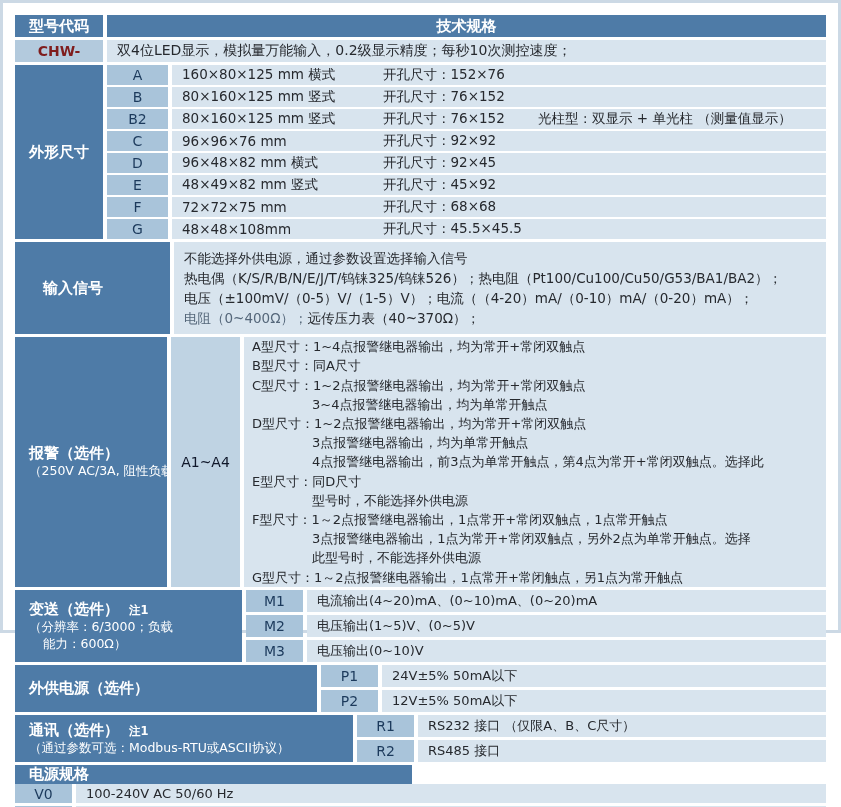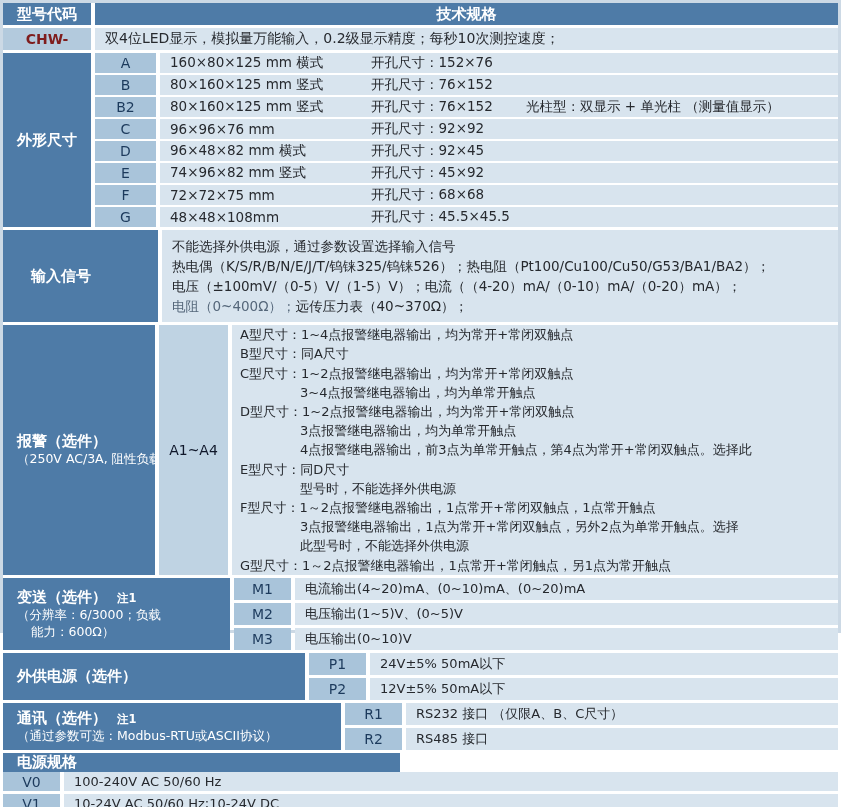--- a/index.html
+++ b/index.html
@@ -1,20 +1,20 @@
 <!DOCTYPE html>
 <html><head>
 <meta charset="utf-8">
 <style>
   html,body{margin:0;padding:0;background:#ffffff;}
   body{width:841px;height:807px;overflow:hidden;
        font-family:"DejaVu Sans","Liberation Sans",sans-serif;
        -webkit-font-smoothing:antialiased;}
   .frame{box-sizing:border-box;width:841px;height:633px;
-         border:3px solid #ccd9e5;padding:0;background:#ffffff;}
+         border:3px solid #ccd9e5;padding:12px;background:#ffffff;}
   .row{display:flex;column-gap:4px;margin-bottom:3px;}
   .block{display:flex;column-gap:4px;margin-bottom:3px;}
   .col{display:flex;flex-direction:column;flex:1;min-width:0;}
   .col .row:last-child{margin-bottom:0;}
   .cell{box-sizing:border-box;}
   .dark{background:#4e7ba7;color:#ffffff;}
   .code{background:#a9c4da;color:#1c3a5c;}
   .codeL{background:#bfd3e3;color:#0f172a;}
   .chwc{background:#b3cadd;color:#7f1d1d;font-weight:bold;}
   .content{background:#d8e4ee;color:#26292e;}
@@ -103,21 +103,21 @@
       <div class="row h20">
         <div class="cell code w61 center codeTxt">D</div>
         <div class="cell content flex1 vrow">
           <span class="dim-size">96×48×82 mm 横式</span>
           <span class="dim-cut">开孔尺寸：92×45</span>
         </div>
       </div>
       <div class="row h20">
         <div class="cell code w61 center codeTxt">E</div>
         <div class="cell content flex1 vrow">
-          <span class="dim-size">74×96×82 mm 竖式</span>
+          <span class="dim-size">48×49×82 mm 竖式</span>
           <span class="dim-cut">开孔尺寸：45×92</span>
         </div>
       </div>
       <div class="row h20">
         <div class="cell code w61 center codeTxt">F</div>
         <div class="cell content flex1 vrow">
           <span class="dim-size">72×72×75 mm</span>
           <span class="dim-cut">开孔尺寸：68×68</span>
         </div>
       </div>

